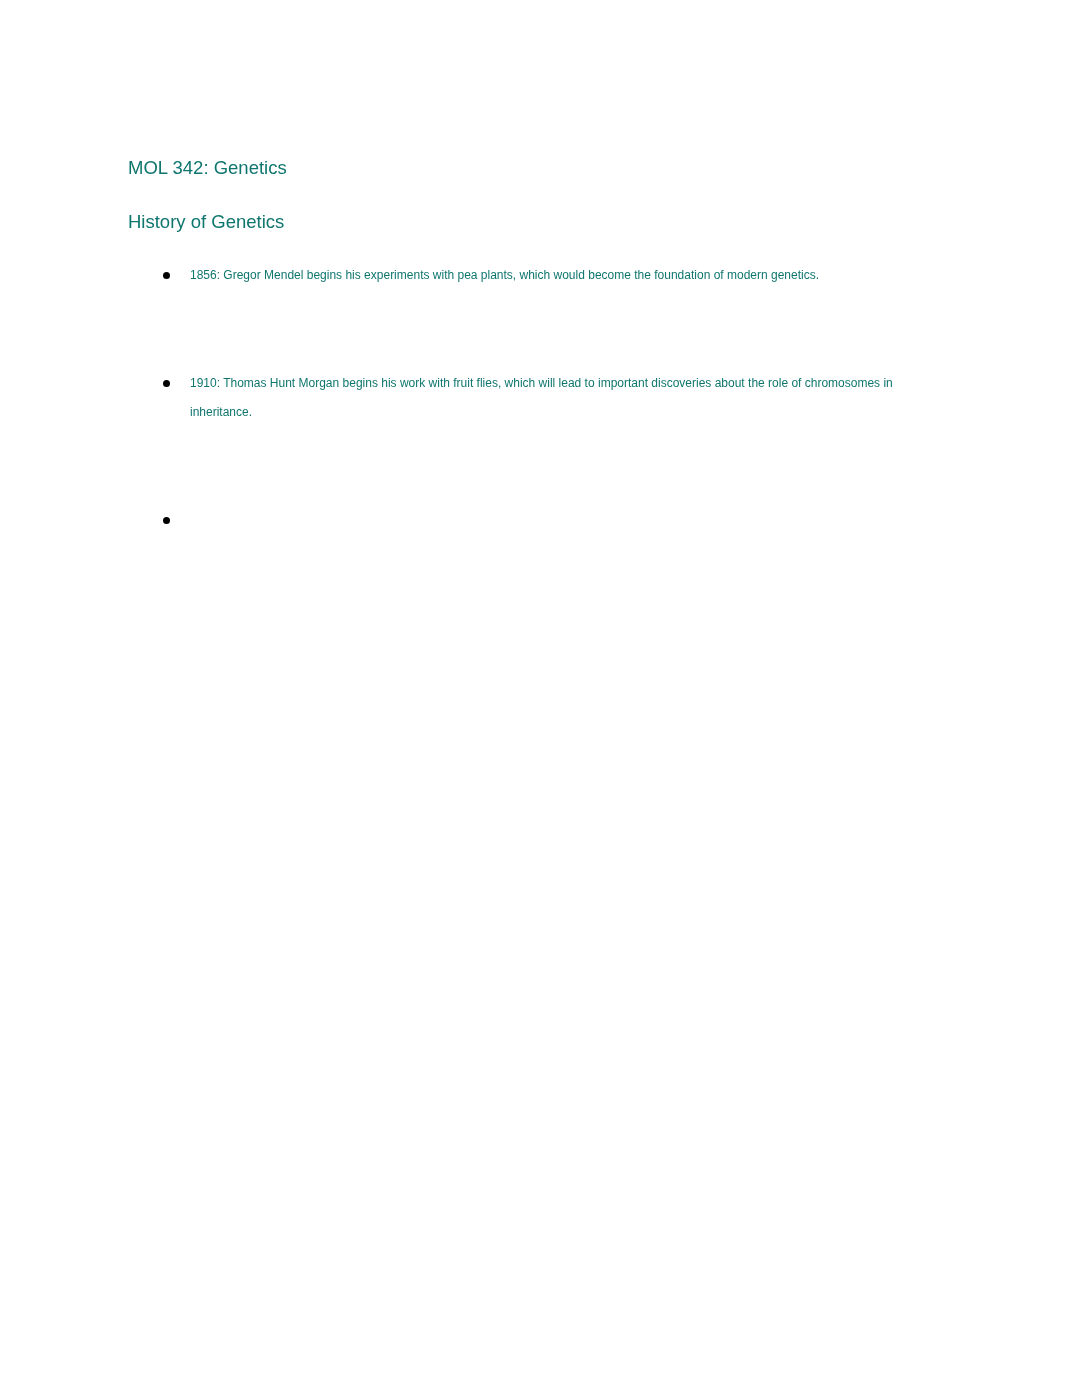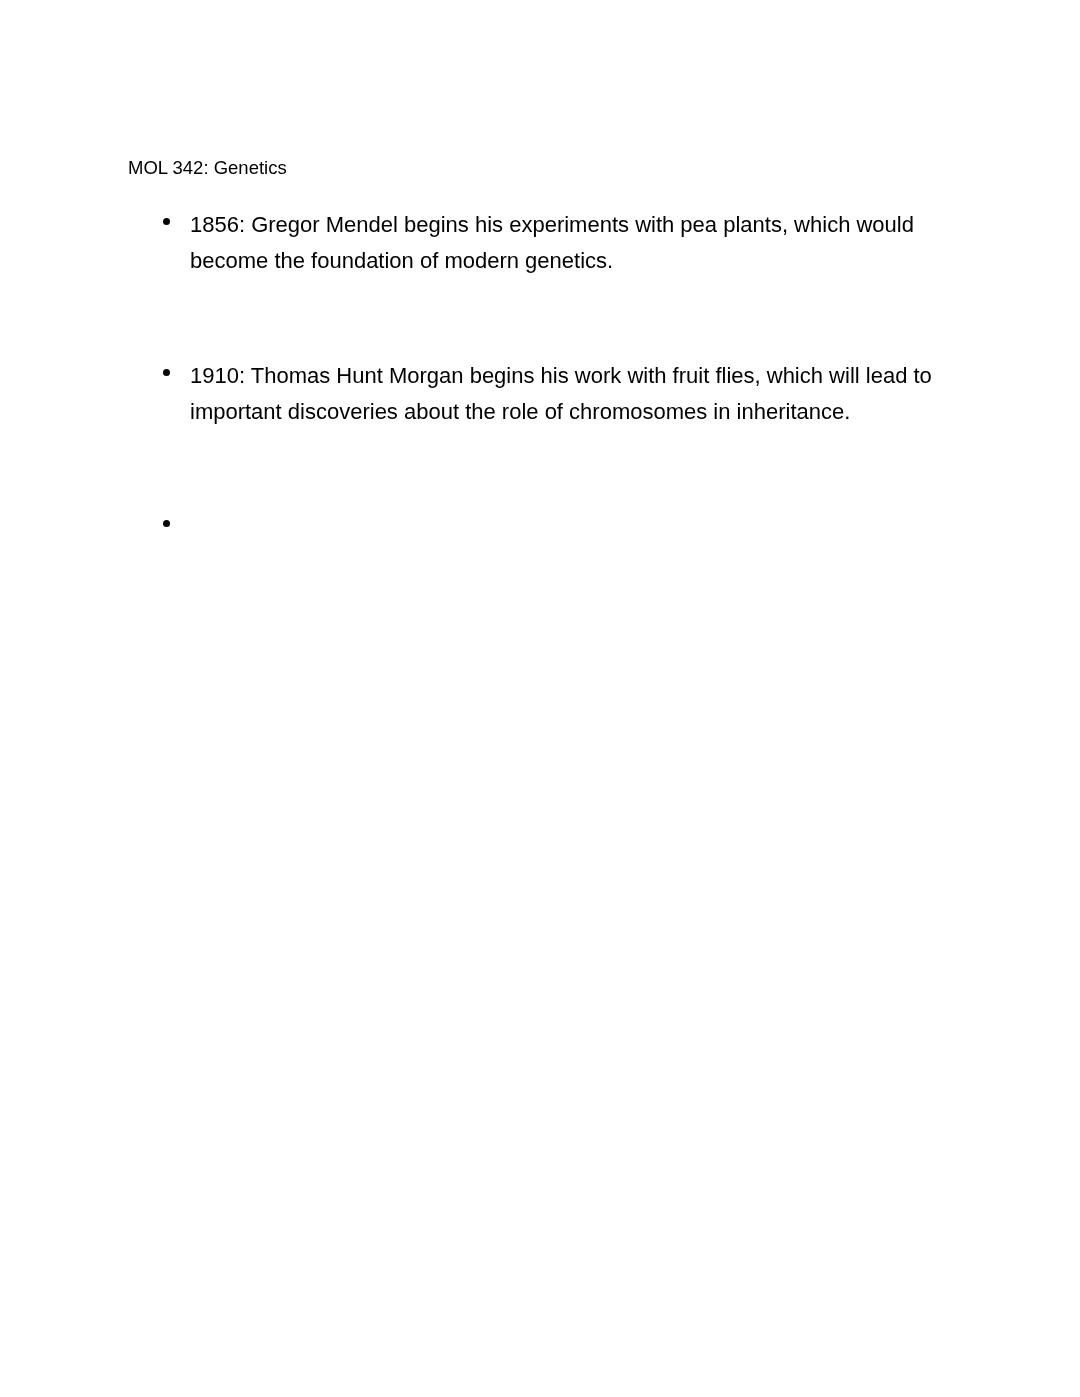--- a/index.html
+++ b/index.html
@@ -6,59 +6,60 @@
     margin: 0;
     padding: 0;
     background: #ffffff;
   }
   .page {
     position: relative;
     width: 1080px;
     height: 1397px;
     background: #ffffff;
     font-family: "Liberation Sans", "DejaVu Sans", sans-serif;
-    color: #000000;
+    color: #0f766e;
     box-sizing: border-box;
     padding: 153px 126px 0 128px;
     overflow: hidden;
   }
   .doc-title,
   .doc-subtitle {
     font-size: 18.5px;
     line-height: 29px;
     font-weight: 400;
     margin: 0 0 25px 0;
   }
   .timeline-list {
     list-style: none;
     margin: 0;
     padding: 0 0 0 62px;
   }
   .timeline-item {
     position: relative;
-    font-size: 22px;
-    line-height: 36px;
+    font-size: 12px;
+    line-height: 29px;
     margin: 0 0 79px 0;
     max-width: 768px;
   }
   .timeline-item .bullet-dot {
     position: absolute;
     left: -27px;
     top: 11px;
     width: 7px;
     height: 7px;
     border-radius: 50%;
     background: #000000;
   }
 </style>
 </head>
 <body>
 
 <div class="page">
   <p class="doc-title">MOL 342: Genetics</p>
+  <p class="doc-subtitle">History of Genetics</p>
 
   <ul class="timeline-list">
     <li class="timeline-item">
       <span class="bullet-dot"></span>
       <span>1856: Gregor Mendel begins his experiments with pea plants, which would become the foundation of modern genetics.</span>
     </li>
     <li class="timeline-item">
       <span class="bullet-dot"></span>
       <span>1910: Thomas Hunt Morgan begins his work with fruit flies, which will lead to important discoveries about the role of chromosomes in inheritance.</span>
     </li>

